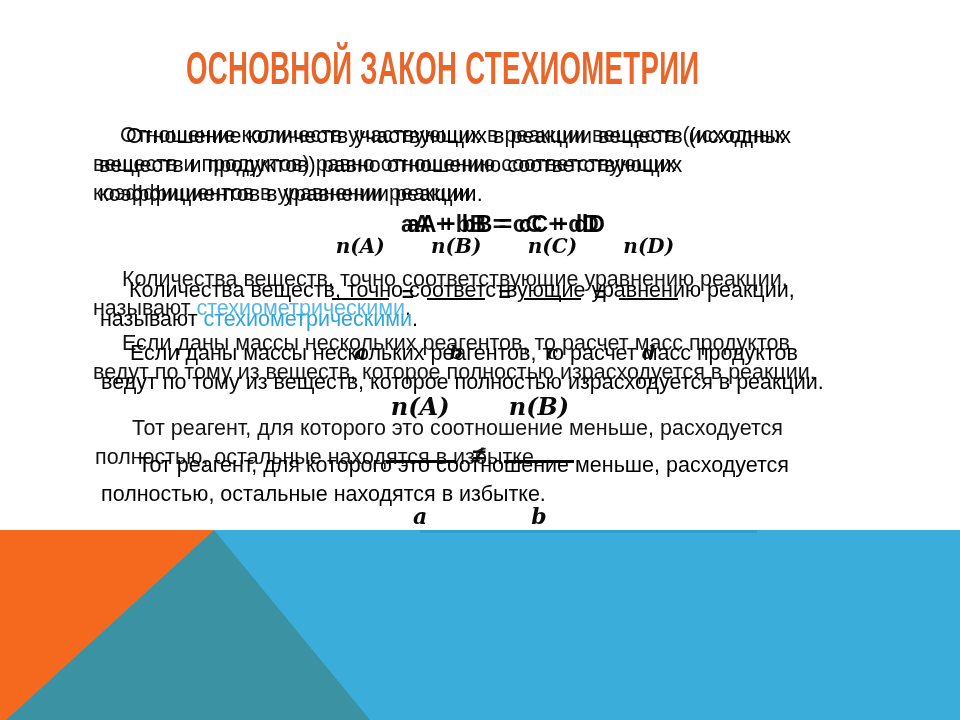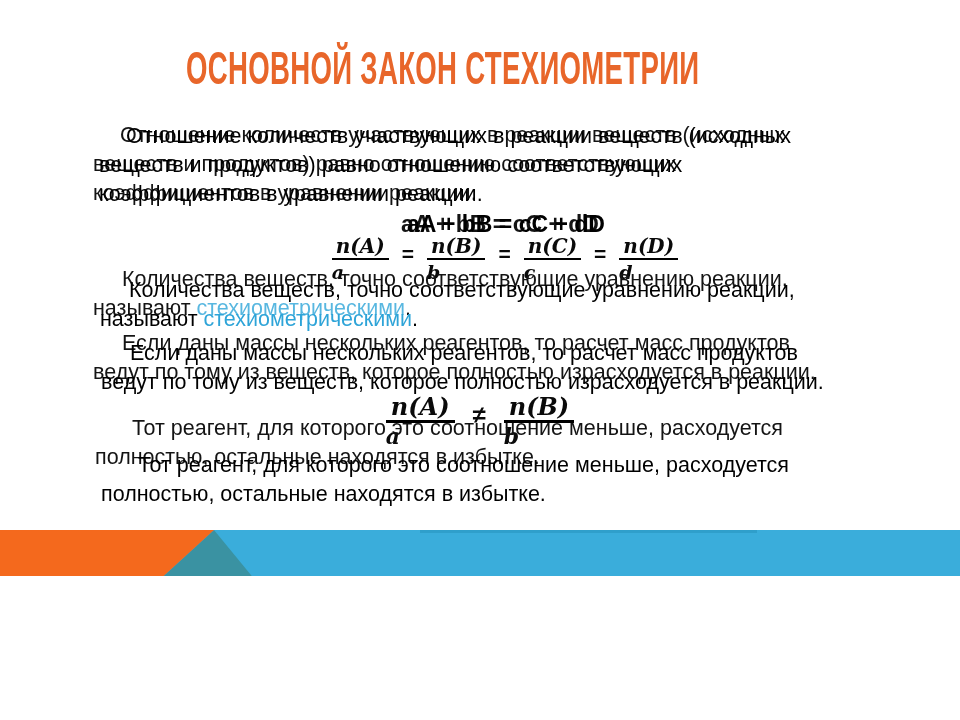--- a/index.html
+++ b/index.html
@@ -1,17 +1,17 @@
 <!DOCTYPE html>
 <html><head>
 <meta charset="utf-8">
 <style>
   html,body{margin:0;padding:0;background:#fff;}
   .slide{
-    position:relative;width:960px;height:576px;background:#ffffff;
+    position:relative;width:960px;height:720px;background:#ffffff;
     overflow:hidden;font-family:"Liberation Sans",sans-serif;color:#0a0a0a;
   }
   
   .title{
     position:absolute;left:186px;top:44px;
     font-size:46px;font-weight:bold;line-height:48px;
     color:#E8662A;white-space:nowrap;
     transform:scaleX(0.60);transform-origin:left top;
     letter-spacing:0.5px;
   }
@@ -40,21 +40,21 @@
   .eq-a{transform:translateX(-11px);color:#141414;}
   .eq-b{transform:translateX(-5px);color:#000;}
   
   .frac-row{
     position:absolute;left:0;width:960px;
     display:flex;justify-content:center;align-items:center;
     font-family:"DejaVu Serif",serif;font-style:italic;font-weight:bold;
   }
   .row1{top:236px;gap:13px;transform:translateX(25px);}
   .row2{top:394px;gap:18px;}
-  .frac{display:flex;flex-direction:column;}
+  .frac{display:flex;flex-direction:column;align-items:center;gap:40px;}
   .frac .num{font-size:20px;line-height:21px;padding:0 4px;}
   .frac .bar{height:2px;background:#000;width:100%;margin:1px 0 2px 0;}
   .frac .den{font-size:19px;line-height:20px;}
   .row2 .num{font-size:24px;line-height:25px;padding:0 5px;}
   .row2 .bar{height:2.5px;}
   .row2 .den{font-size:22px;line-height:23px;}
   .op{
     font-family:"Liberation Sans",sans-serif;font-style:normal;font-weight:bold;
     font-size:21px;position:relative;top:-5px;
   }

